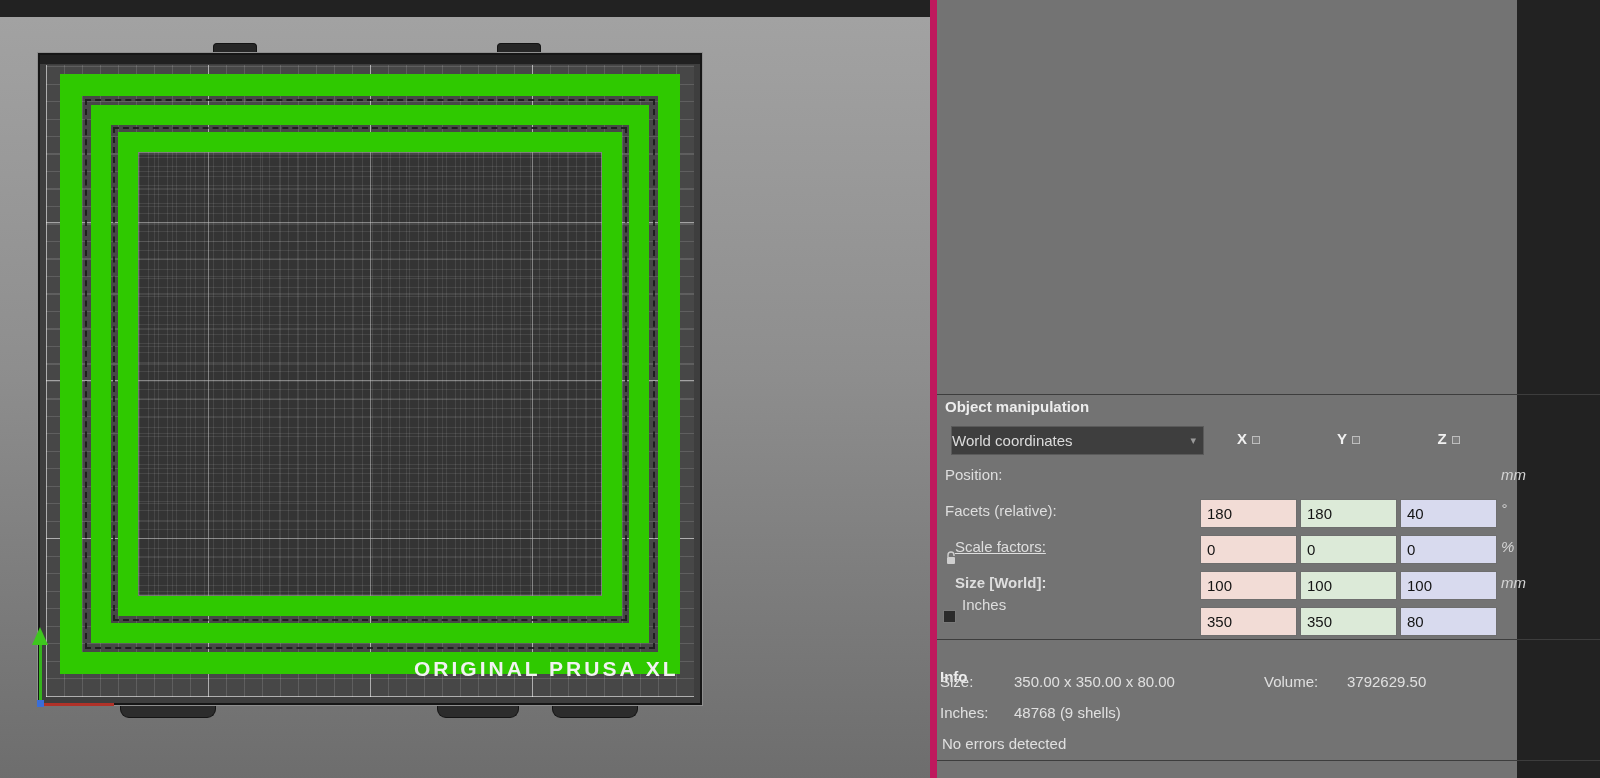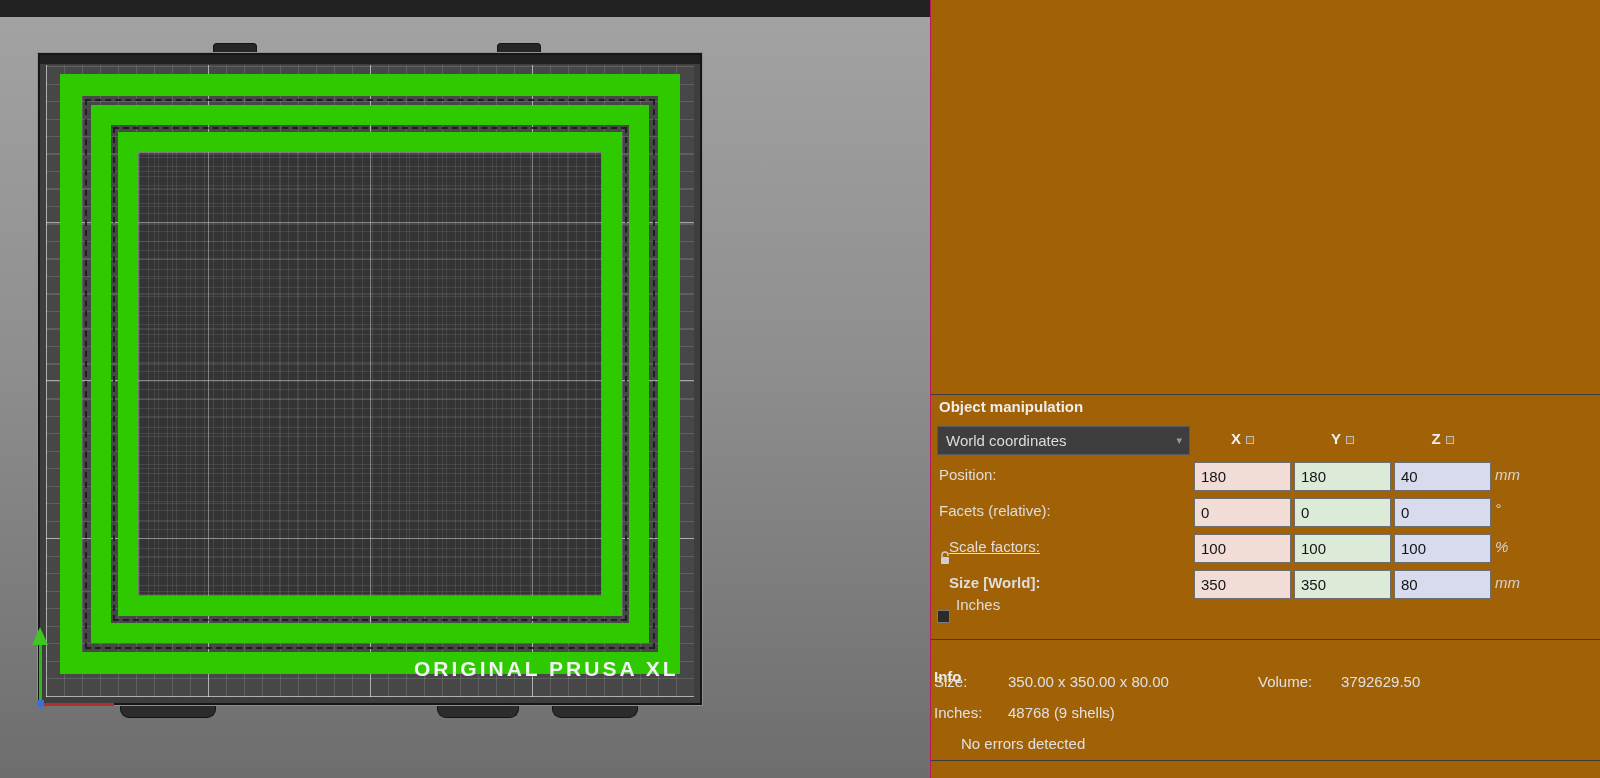--- a/index.html
+++ b/index.html
@@ -47,38 +47,38 @@
                font-size:21px; font-weight:bold; letter-spacing:3px; color:#f2f2f2; }
 
   .axis-x { position:absolute; left:44px; top:686px; width:70px; height:3px; background:#b03228; z-index:9; }
   .axis-y-line { position:absolute; left:39px; top:628px; width:3px; height:58px; background:#35b51c; z-index:9; }
   .axis-y-head { position:absolute; left:32px; top:610px; width:0; height:0; z-index:9;
                  border-left:8px solid transparent; border-right:8px solid transparent;
                  border-bottom:18px solid #3ec71e; }
   .axis-z-dot { position:absolute; left:37px; top:683px; width:7px; height:7px; background:#3a6ed8; z-index:10; }
 
   
-  #panel { position:absolute; left:930px; top:0; width:670px; height:778px;
-           background:#a16207; border-left:1px solid #be185d; color:#e2e2e2; font-size:15px; }
+  #panel { position:absolute; left:930px; top:0; width:587px; height:778px;
+           background:#737373; border-left:7px solid #be185d; color:#e2e2e2; font-size:15px; }
   .sep { position:absolute; left:0; width:670px; height:1px; background:#3d3d3d; }
 
   .section-title { position:absolute; font-weight:bold; font-size:15px; color:#ededed; }
 
-  .dropdown { position:absolute; left:6px; top:426px; width:253px; height:29px;
+  .dropdown { position:absolute; left:14px; top:426px; width:253px; height:29px;
               background:#3e3e3e; border:1px solid #5a5a5a; color:#dcdcdc;
-              line-height:27px; padding-left:8px; cursor:default; }
+              line-height:27px; cursor:default; }
   .dropdown .chev { position:absolute; right:7px; top:0; line-height:27px; font-size:11px; color:#9a9a9a; }
 
   .axis-header { position:absolute; top:430px; width:97px; height:22px; text-align:center;
                  font-weight:bold; color:#f0f0f0; }
   .axis-icon { display:inline-block; width:8px; height:8px; border:1px solid #bdbdbd;
                margin-left:5px; vertical-align:middle; background:rgba(255,255,255,0.08); }
 
   .row-label { position:absolute; color:#dedede; }
-  .field { position:absolute; width:97px; height:29px; }
+  .field { position:absolute; width:97px; height:29px;margin-top:37px; }
   .field input { width:100%; height:100%; border:1px solid #6e6e6e; padding:0 0 0 6px;
                  font-family:"Liberation Sans", sans-serif; font-size:15px; color:#141414; }
   .col-x { background:#f2dcd6; } .col-y { background:#dcead8; } .col-z { background:#d8daee; }
   .unit { position:absolute; left:564px; color:#d4d4d4;font-style:italic; }
 
   .lock { position:absolute; left:8px; top:551px; }
 
   .checkbox { position:absolute; left:6px; top:610px; width:13px; height:13px;
               background:#2b2b2b; border:1px solid #7a7a7a; }
   .checkbox-label { position:absolute; left:25px; top:596px; color:#dedede; }
@@ -178,17 +178,17 @@
     <div class="section-title" style="left:3px; top:625px;margin-top:43px;">Info</div>
 
     <div class="info-text" style="left:3px; top:673px;">Size:</div>
     <div class="info-text" style="left:77px; top:673px;">350.00 x 350.00 x 80.00</div>
     <div class="info-text" style="left:327px; top:673px;">Volume:</div>
     <div class="info-text" style="left:410px; top:673px;">3792629.50</div>
 
     <div class="info-text" style="left:3px; top:704px;">Inches:</div>
     <div class="info-text" style="left:77px; top:704px;">48768 (9 shells)</div>
 
-    <div class="info-text" style="left:5px; top:735px;margin-left:25px;">No errors detected</div>
+    <div class="info-text" style="left:5px; top:735px;">No errors detected</div>
 
     <div class="sep" style="top:760px;"></div>
   </div>
 </div>
 
 </body></html>

